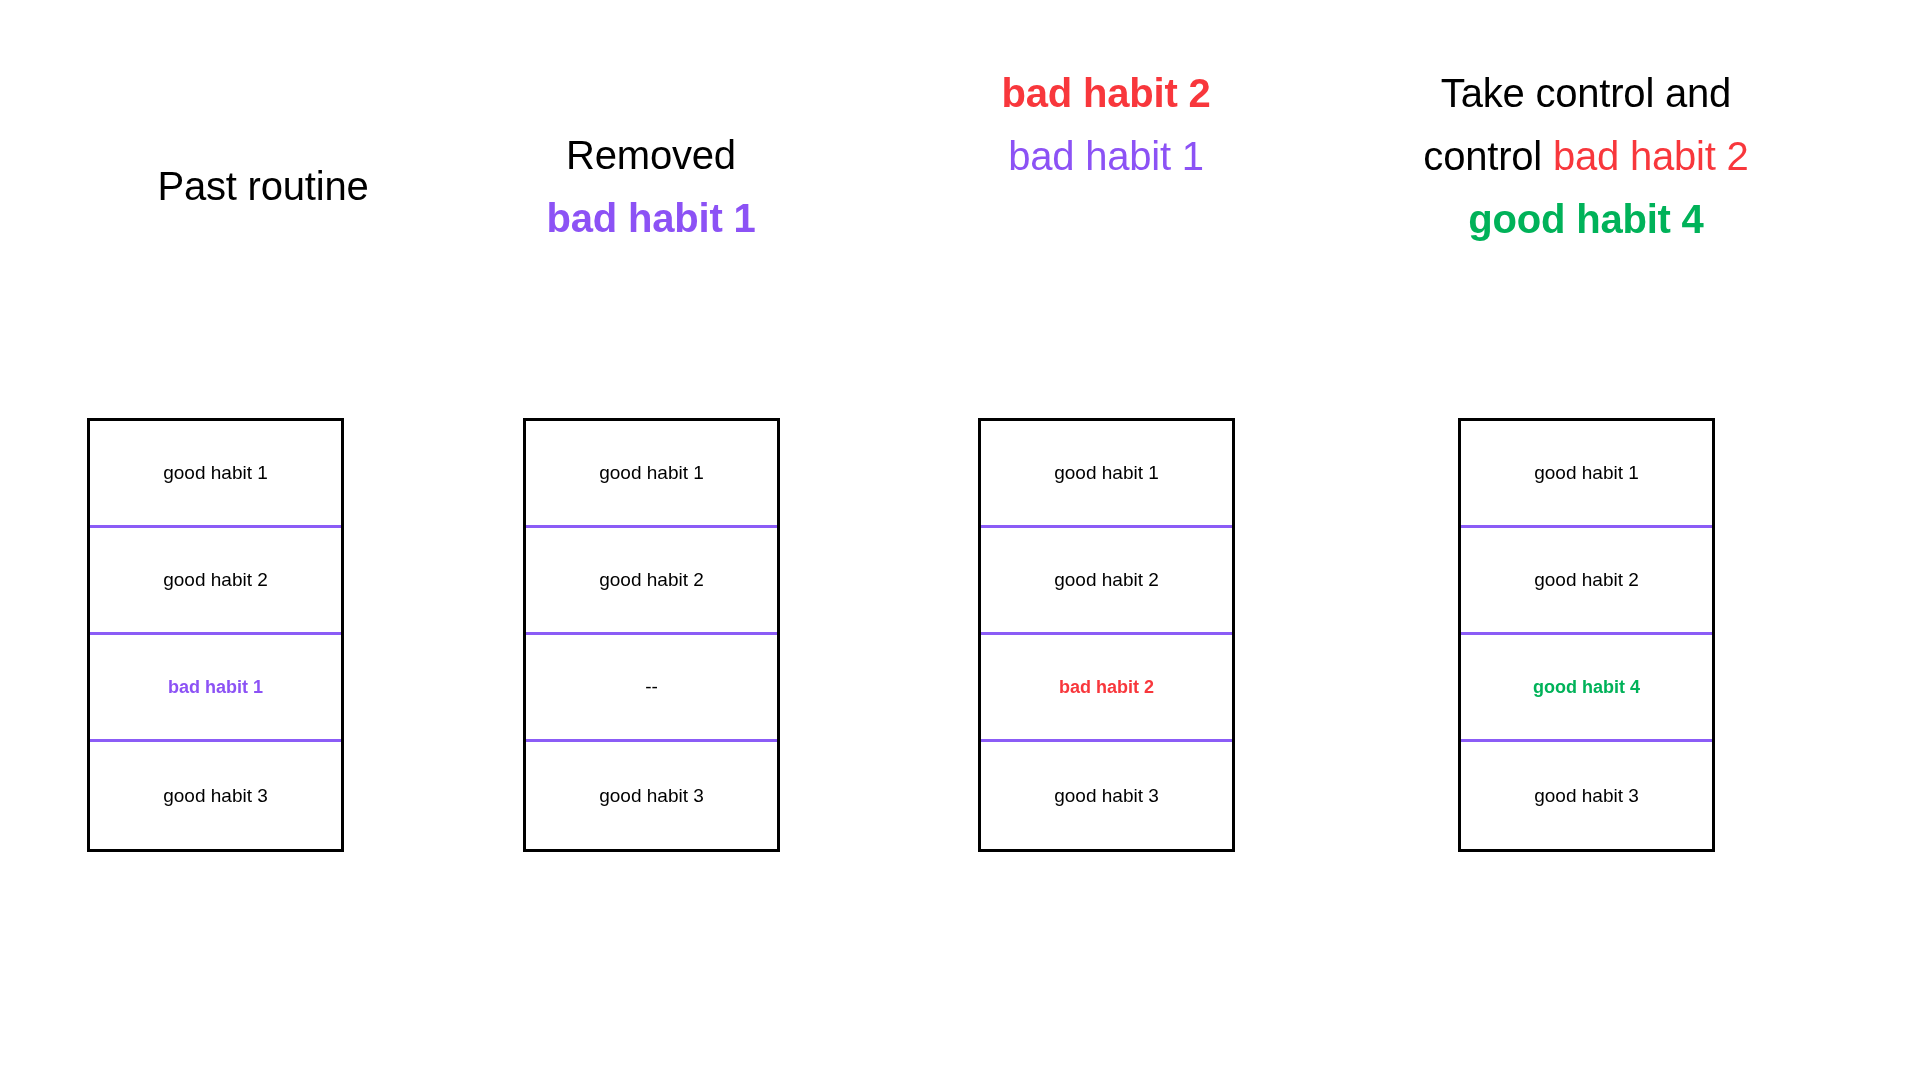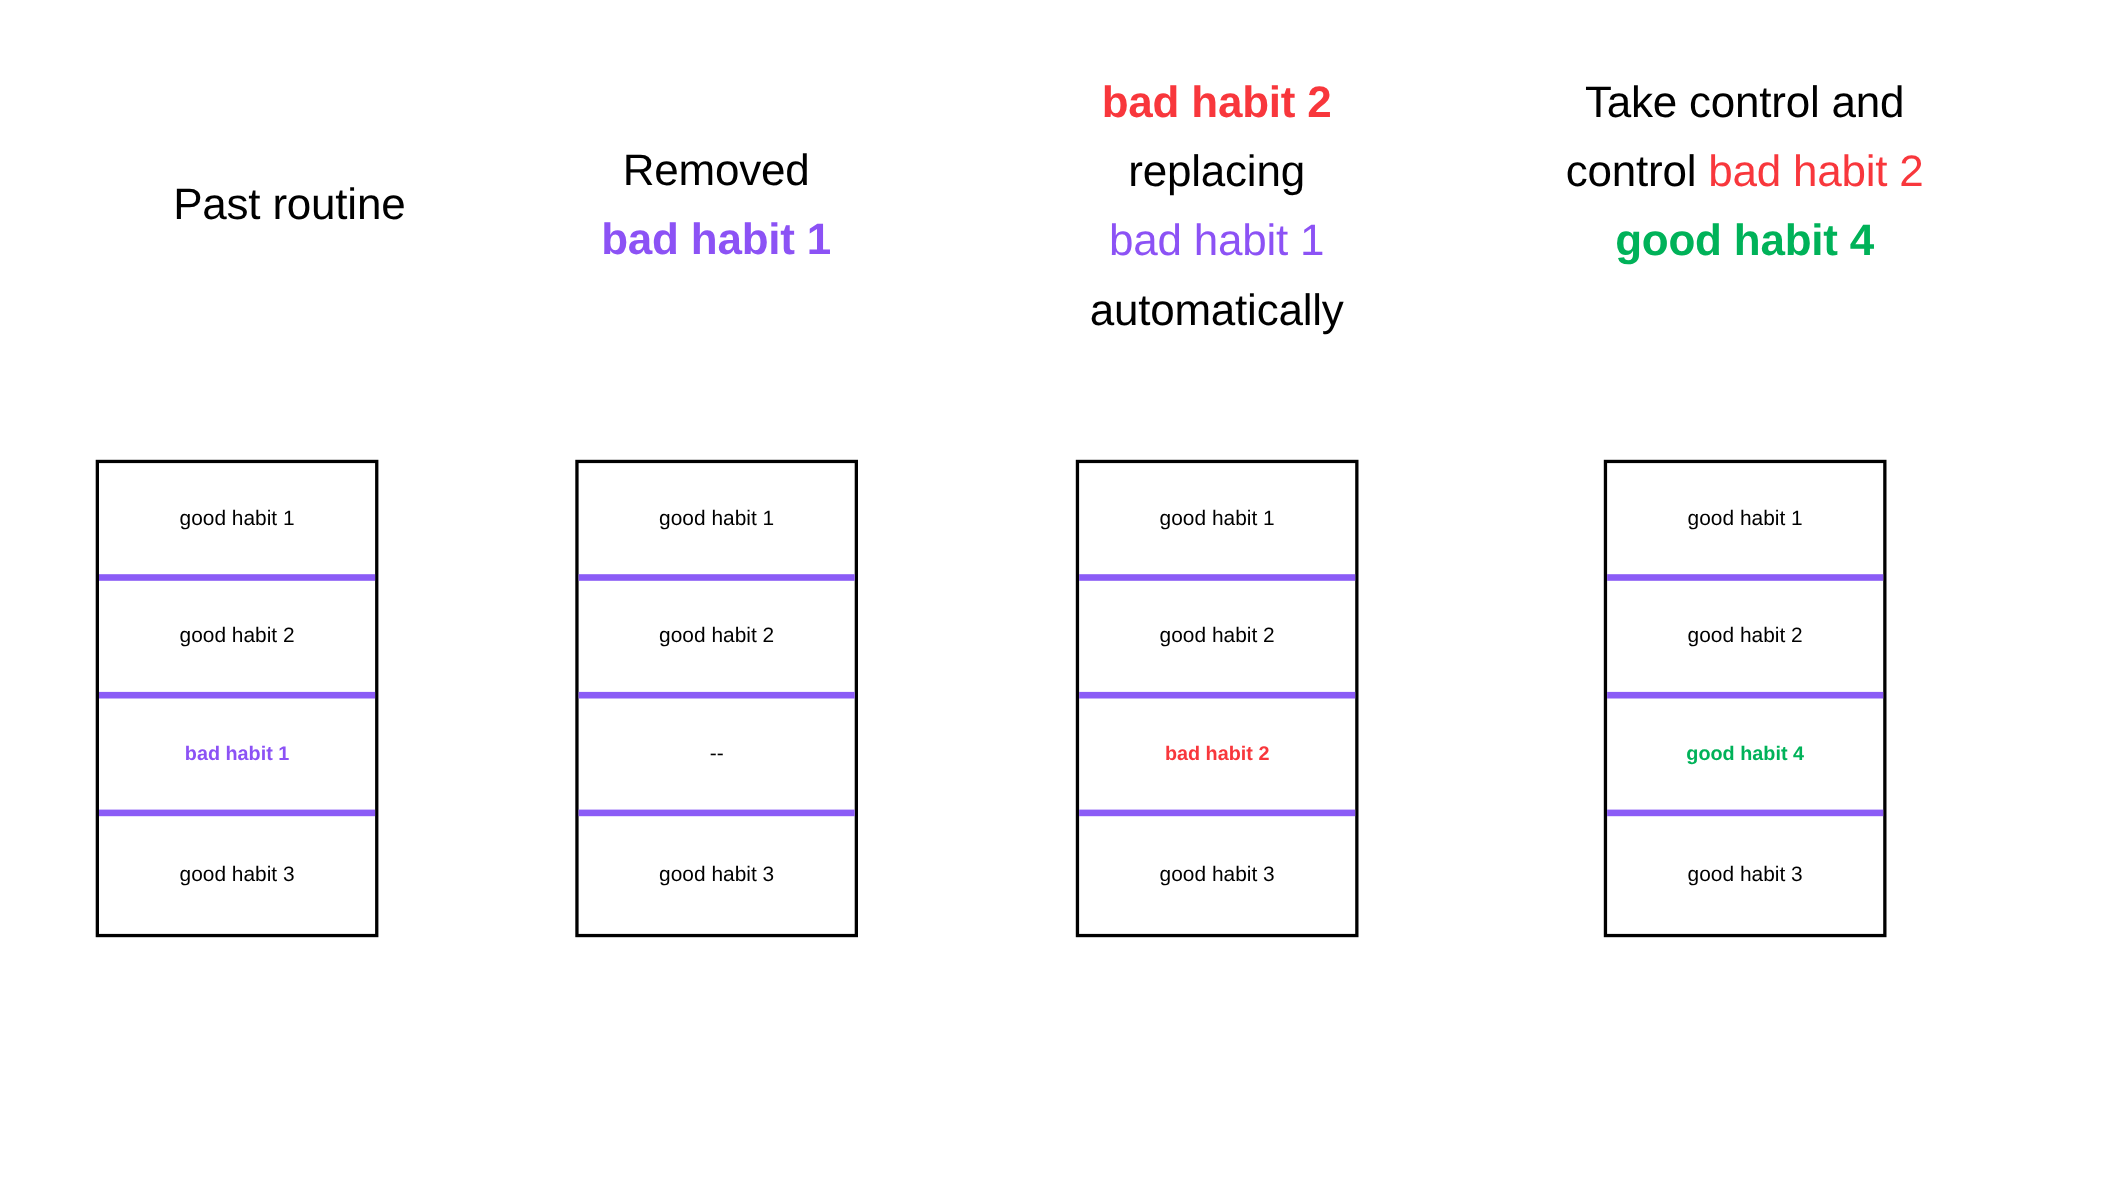--- a/index.html
+++ b/index.html
@@ -42,21 +42,21 @@
   
   .habit-table {
     position: absolute;
     width: 257px;
     border: 3px solid #000000;
     box-sizing: border-box;
     background: #ffffff;
   }
   .habit-row {
     height: 107px;
-    border-bottom: 6px solid #8b5cf6;
+    border-bottom: 3px solid #8b5cf6;
     box-sizing: border-box;
     display: flex;
     align-items: center;
     justify-content: center;
     font-size: 19px;
     font-weight: 400;
     color: #000000;
   }
   .habit-row:last-child { border-bottom: none; }
   .habit-row.em { font-weight: 700; font-size: 18px; }
@@ -92,23 +92,21 @@
     </div>
   <div class="habit-table" id="tbl-1">
       <div class="habit-row" style="color: rgb(0, 0, 0);">good habit 1</div>
       <div class="habit-row" style="color: rgb(0, 0, 0);">good habit 2</div>
       <div class="habit-row" style="color: rgb(0, 0, 0);">--</div>
       <div class="habit-row" style="color: rgb(0, 0, 0);">good habit 3</div>
     </div>
 
   <div class="col-header" id="hdr-2">
       <span class="hdr-line"><span class="seg w-bold" style="color: rgb(248, 55, 60);">bad habit 2</span></span>
-      <span class="hdr-line"><span class="seg w-normal" style="color: rgb(0, 0, 0);">replacing</span></span>
       <span class="hdr-line"><span class="seg w-normal" style="color: rgb(140, 82, 245);">bad habit 1</span></span>
-      <span class="hdr-line"><span class="seg w-normal" style="color: rgb(0, 0, 0);">automatically</span></span>
     </div>
   <div class="habit-table" id="tbl-2">
       <div class="habit-row" style="color: rgb(0, 0, 0);">good habit 1</div>
       <div class="habit-row" style="color: rgb(0, 0, 0);">good habit 2</div>
       <div class="habit-row em" style="color: rgb(248, 55, 60);">bad habit 2</div>
       <div class="habit-row" style="color: rgb(0, 0, 0);">good habit 3</div>
     </div>
 
   <div class="col-header" id="hdr-3">
       <span class="hdr-line"><span class="seg w-normal" style="color: rgb(0, 0, 0); margin-top: 36px;">Take control and</span></span>

